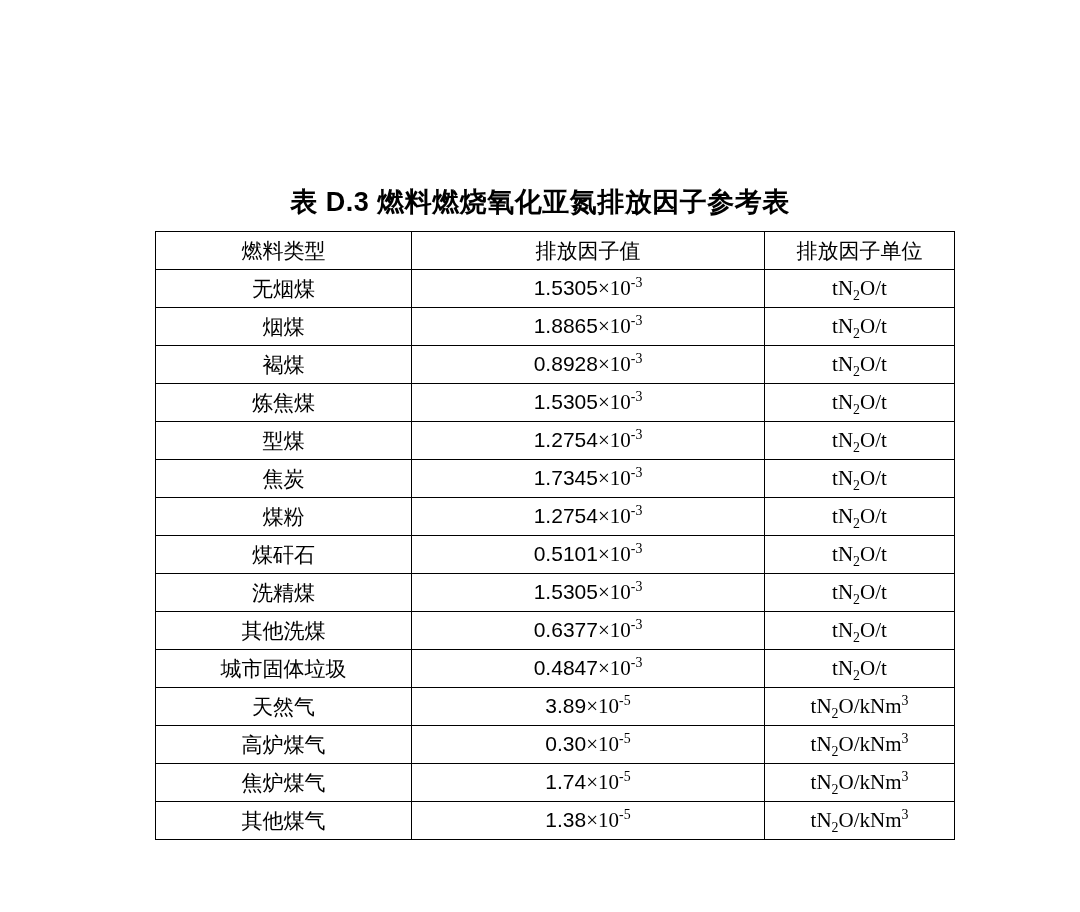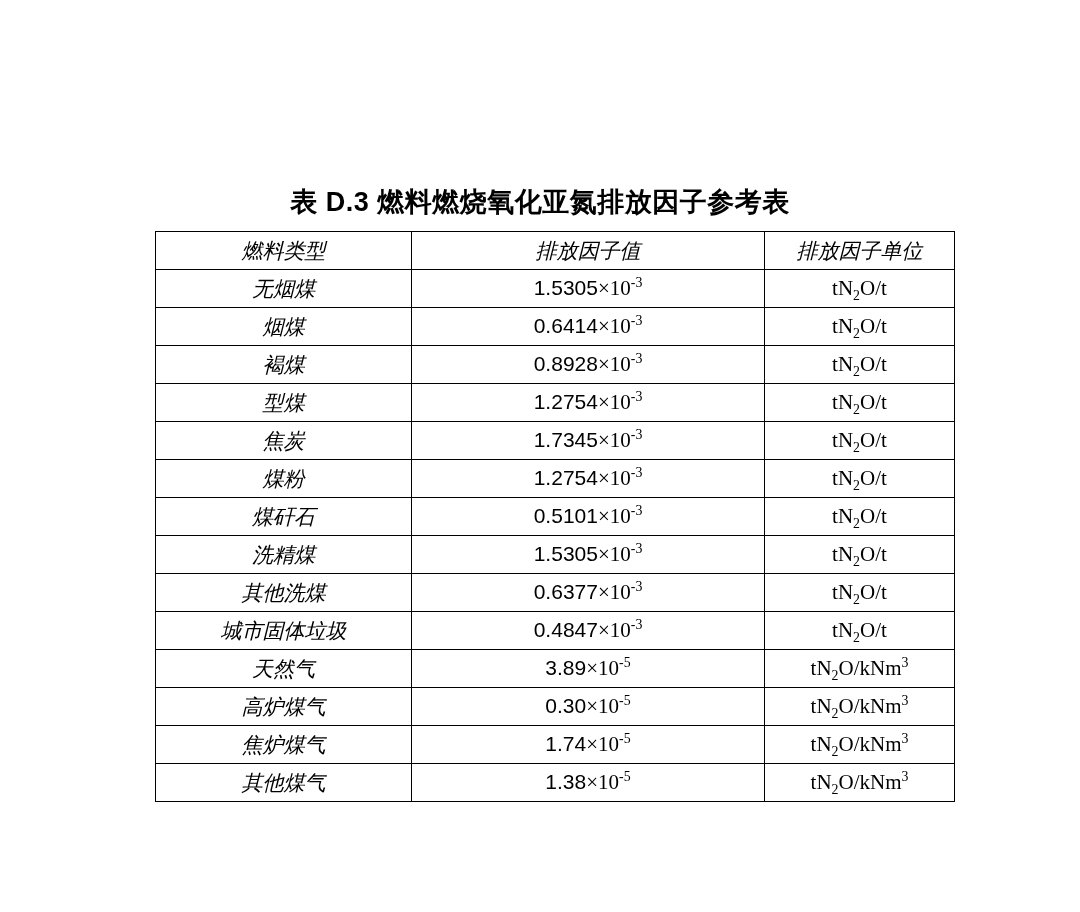--- a/index.html
+++ b/index.html
@@ -60,21 +60,20 @@
   td.col-unit {
     width: 181px;
   }
   .hdr td {
     font-family: "Liberation Sans", sans-serif;
     font-size: 21px;
   }
   .cn {
     font-family: "Liberation Sans", sans-serif;
     font-size: 21px;
-    font-style: italic;
   }
   sup {
     font-size: 0.66em;
     vertical-align: super;
     line-height: 0;
   }
   sub {
     font-size: 0.66em;
     vertical-align: sub;
     line-height: 0;
@@ -99,26 +98,31 @@
         <td class="col-val cn">排放因子值</td>
         <td class="col-unit cn">排放因子单位</td>
       </tr>
     <tr>
           <td class="col-type cn">无烟煤</td>
           <td class="col-val"><span class="val-mantissa">1.5305</span><span>×</span><span>10</span><sup>-3</sup></td>
           <td class="col-unit"><span>tN</span><sub>2</sub><span>O/t</span></td>
         </tr>
         <tr>
           <td class="col-type cn">烟煤</td>
-          <td class="col-val"><span class="val-mantissa">0.6414</span><span>×</span><span>10</span><sup>-3</sup></td>
+          <td class="col-val"><span class="val-mantissa">1.8865</span><span>×</span><span>10</span><sup>-3</sup></td>
           <td class="col-unit"><span>tN</span><sub>2</sub><span>O/t</span></td>
         </tr>
         <tr>
           <td class="col-type cn">褐煤</td>
           <td class="col-val"><span class="val-mantissa">0.8928</span><span>×</span><span>10</span><sup>-3</sup></td>
+          <td class="col-unit"><span>tN</span><sub>2</sub><span>O/t</span></td>
+        </tr>
+        <tr>
+          <td class="col-type cn">炼焦煤</td>
+          <td class="col-val"><span class="val-mantissa">1.5305</span><span>×</span><span>10</span><sup>-3</sup></td>
           <td class="col-unit"><span>tN</span><sub>2</sub><span>O/t</span></td>
         </tr>
         <tr>
           <td class="col-type cn">型煤</td>
           <td class="col-val"><span class="val-mantissa">1.2754</span><span>×</span><span>10</span><sup>-3</sup></td>
           <td class="col-unit"><span>tN</span><sub>2</sub><span>O/t</span></td>
         </tr>
         <tr>
           <td class="col-type cn">焦炭</td>
           <td class="col-val"><span class="val-mantissa">1.7345</span><span>×</span><span>10</span><sup>-3</sup></td>

